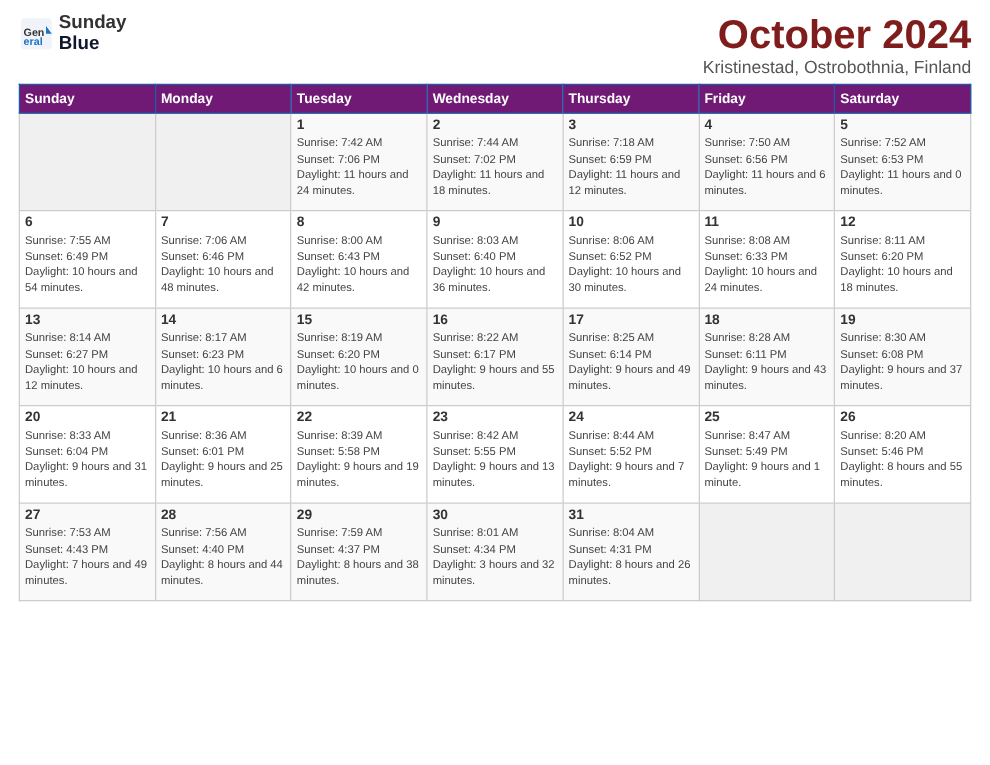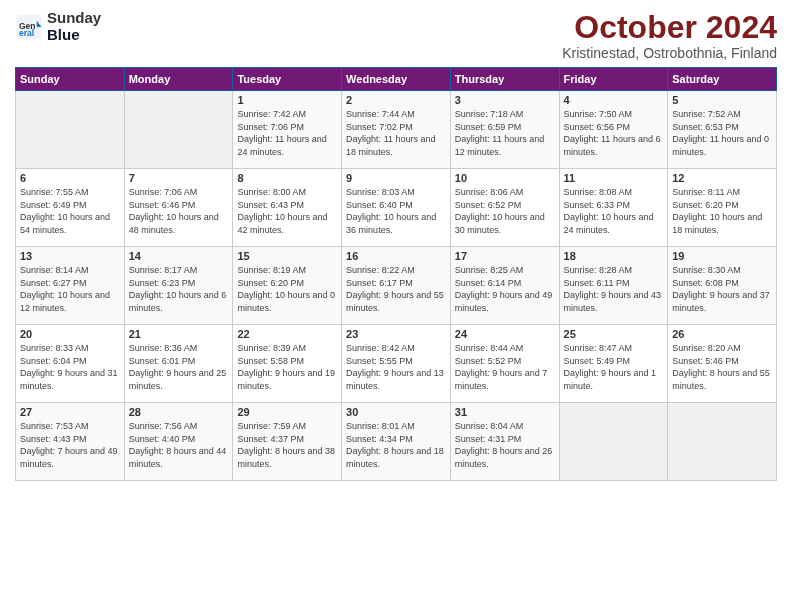--- a/index.html
+++ b/index.html
@@ -365,21 +365,21 @@
               <div>Sunrise: 7:59 AM</div>
               <div>Sunset: 4:37 PM</div>
               <div>Daylight: 8 hours and 38 minutes.</div>
             </div>
           </td>
           <td>
             <span class="day-num">30</span>
             <div class="day-detail">
               <div>Sunrise: 8:01 AM</div>
               <div>Sunset: 4:34 PM</div>
-              <div>Daylight: 8 hours and 18 minutes.</div>
+              <div>Daylight: 3 hours and 32 minutes.</div>
             </div>
           </td>
           <td>
             <span class="day-num">31</span>
             <div class="day-detail">
               <div>Sunrise: 8:04 AM</div>
               <div>Sunset: 4:31 PM</div>
               <div>Daylight: 8 hours and 26 minutes.</div>
             </div>
           </td>

